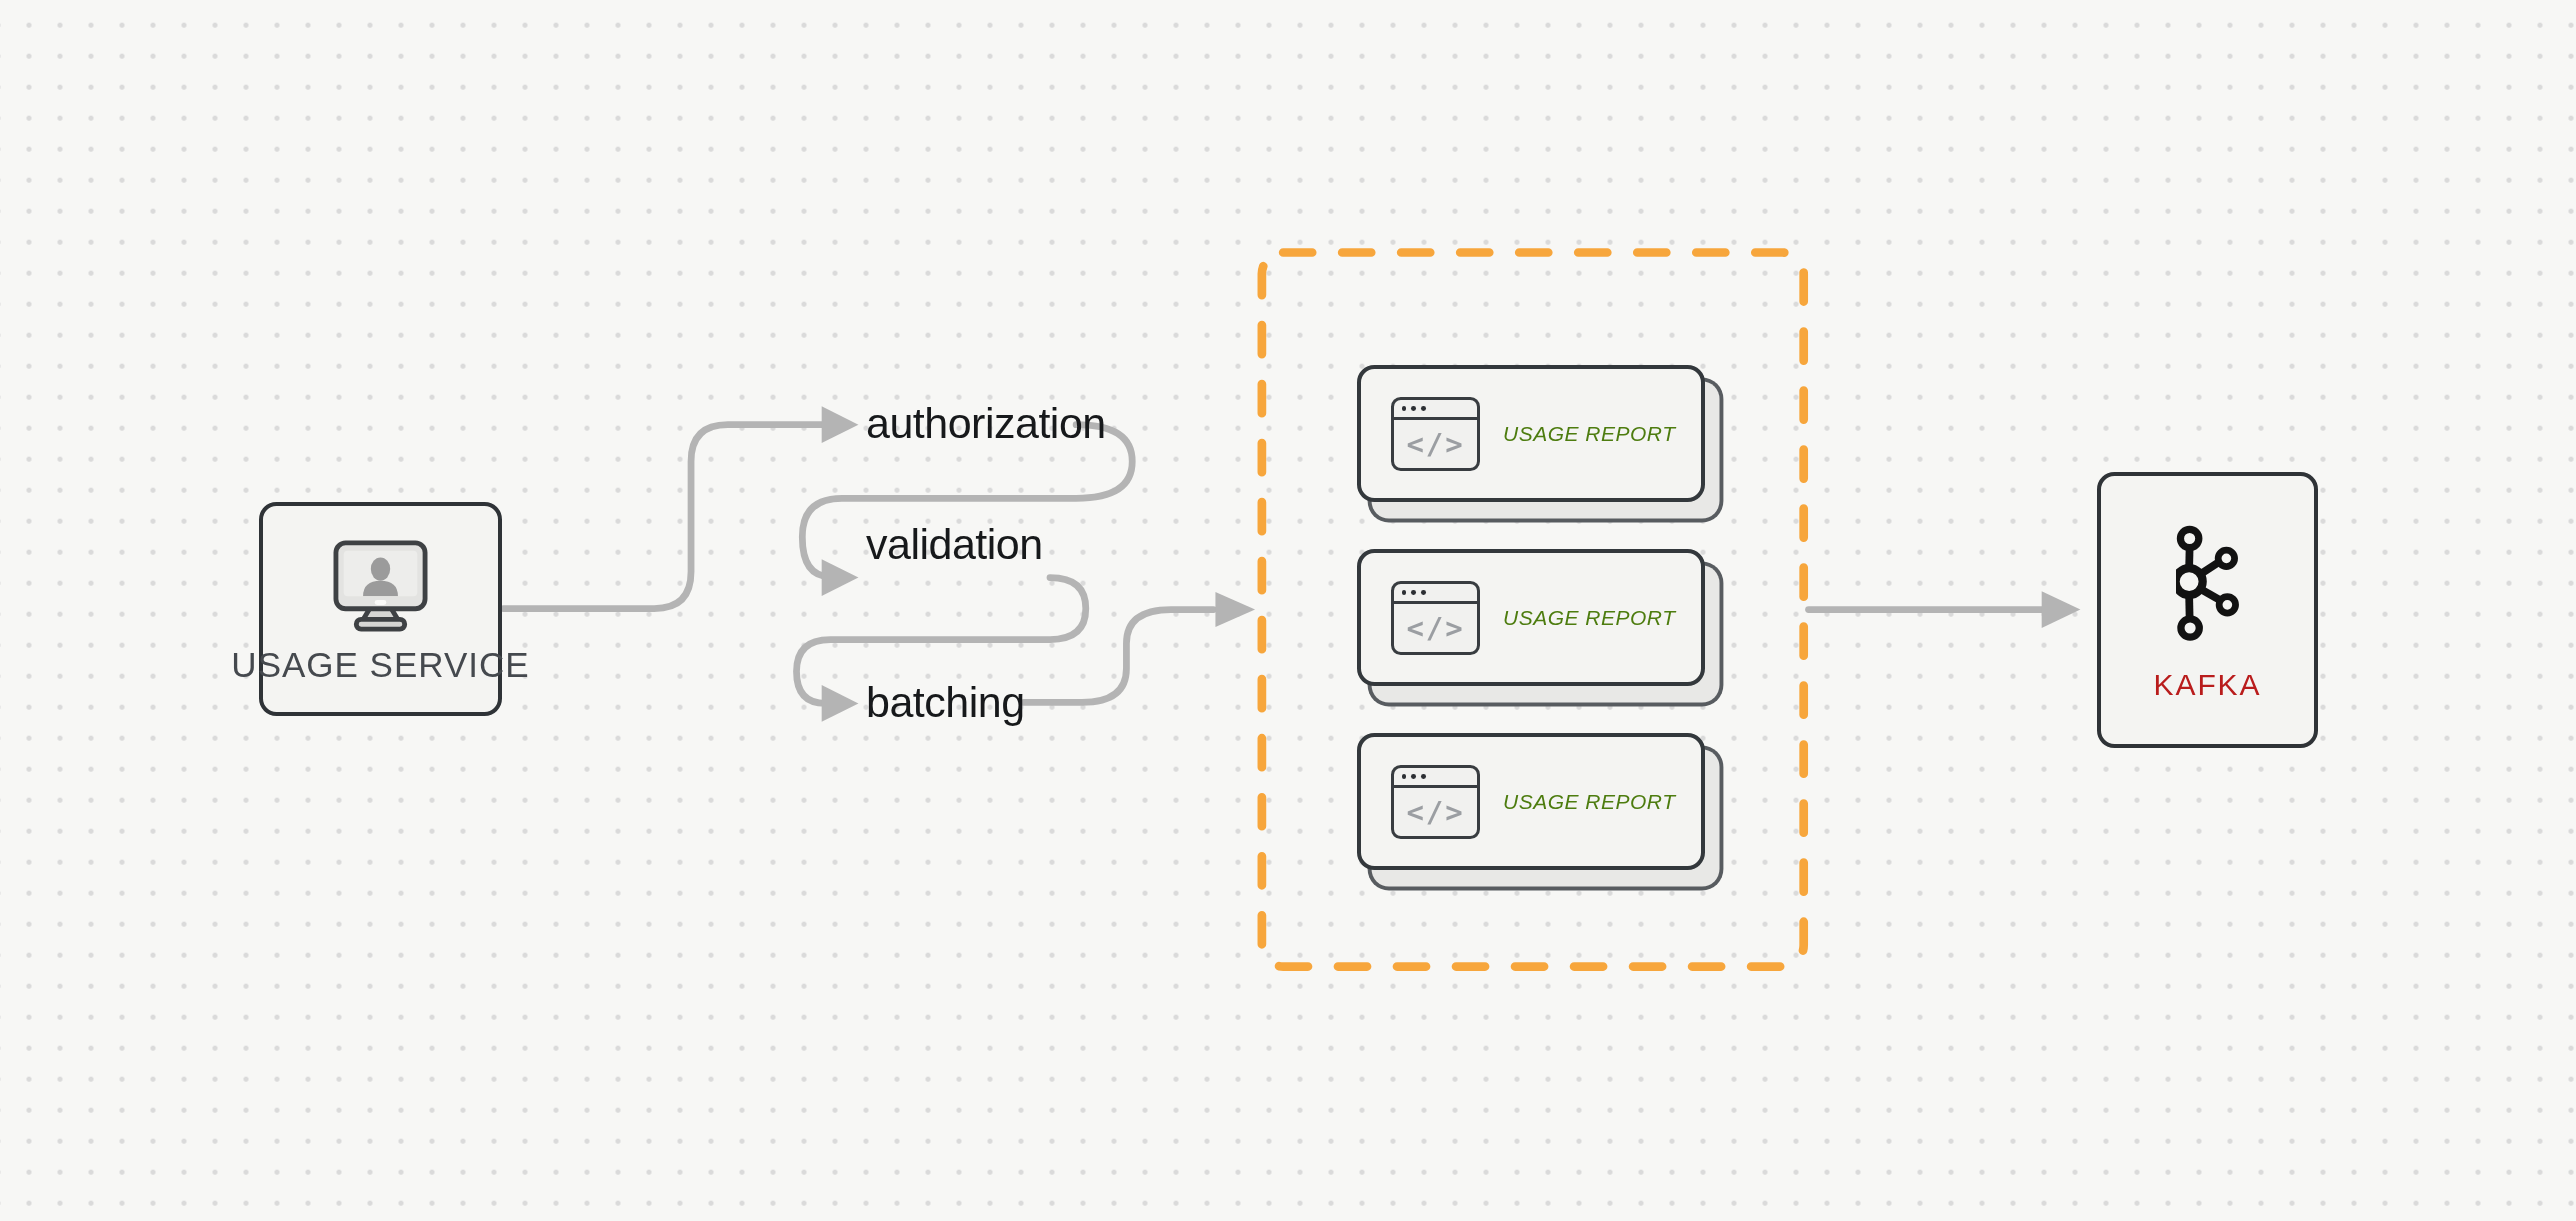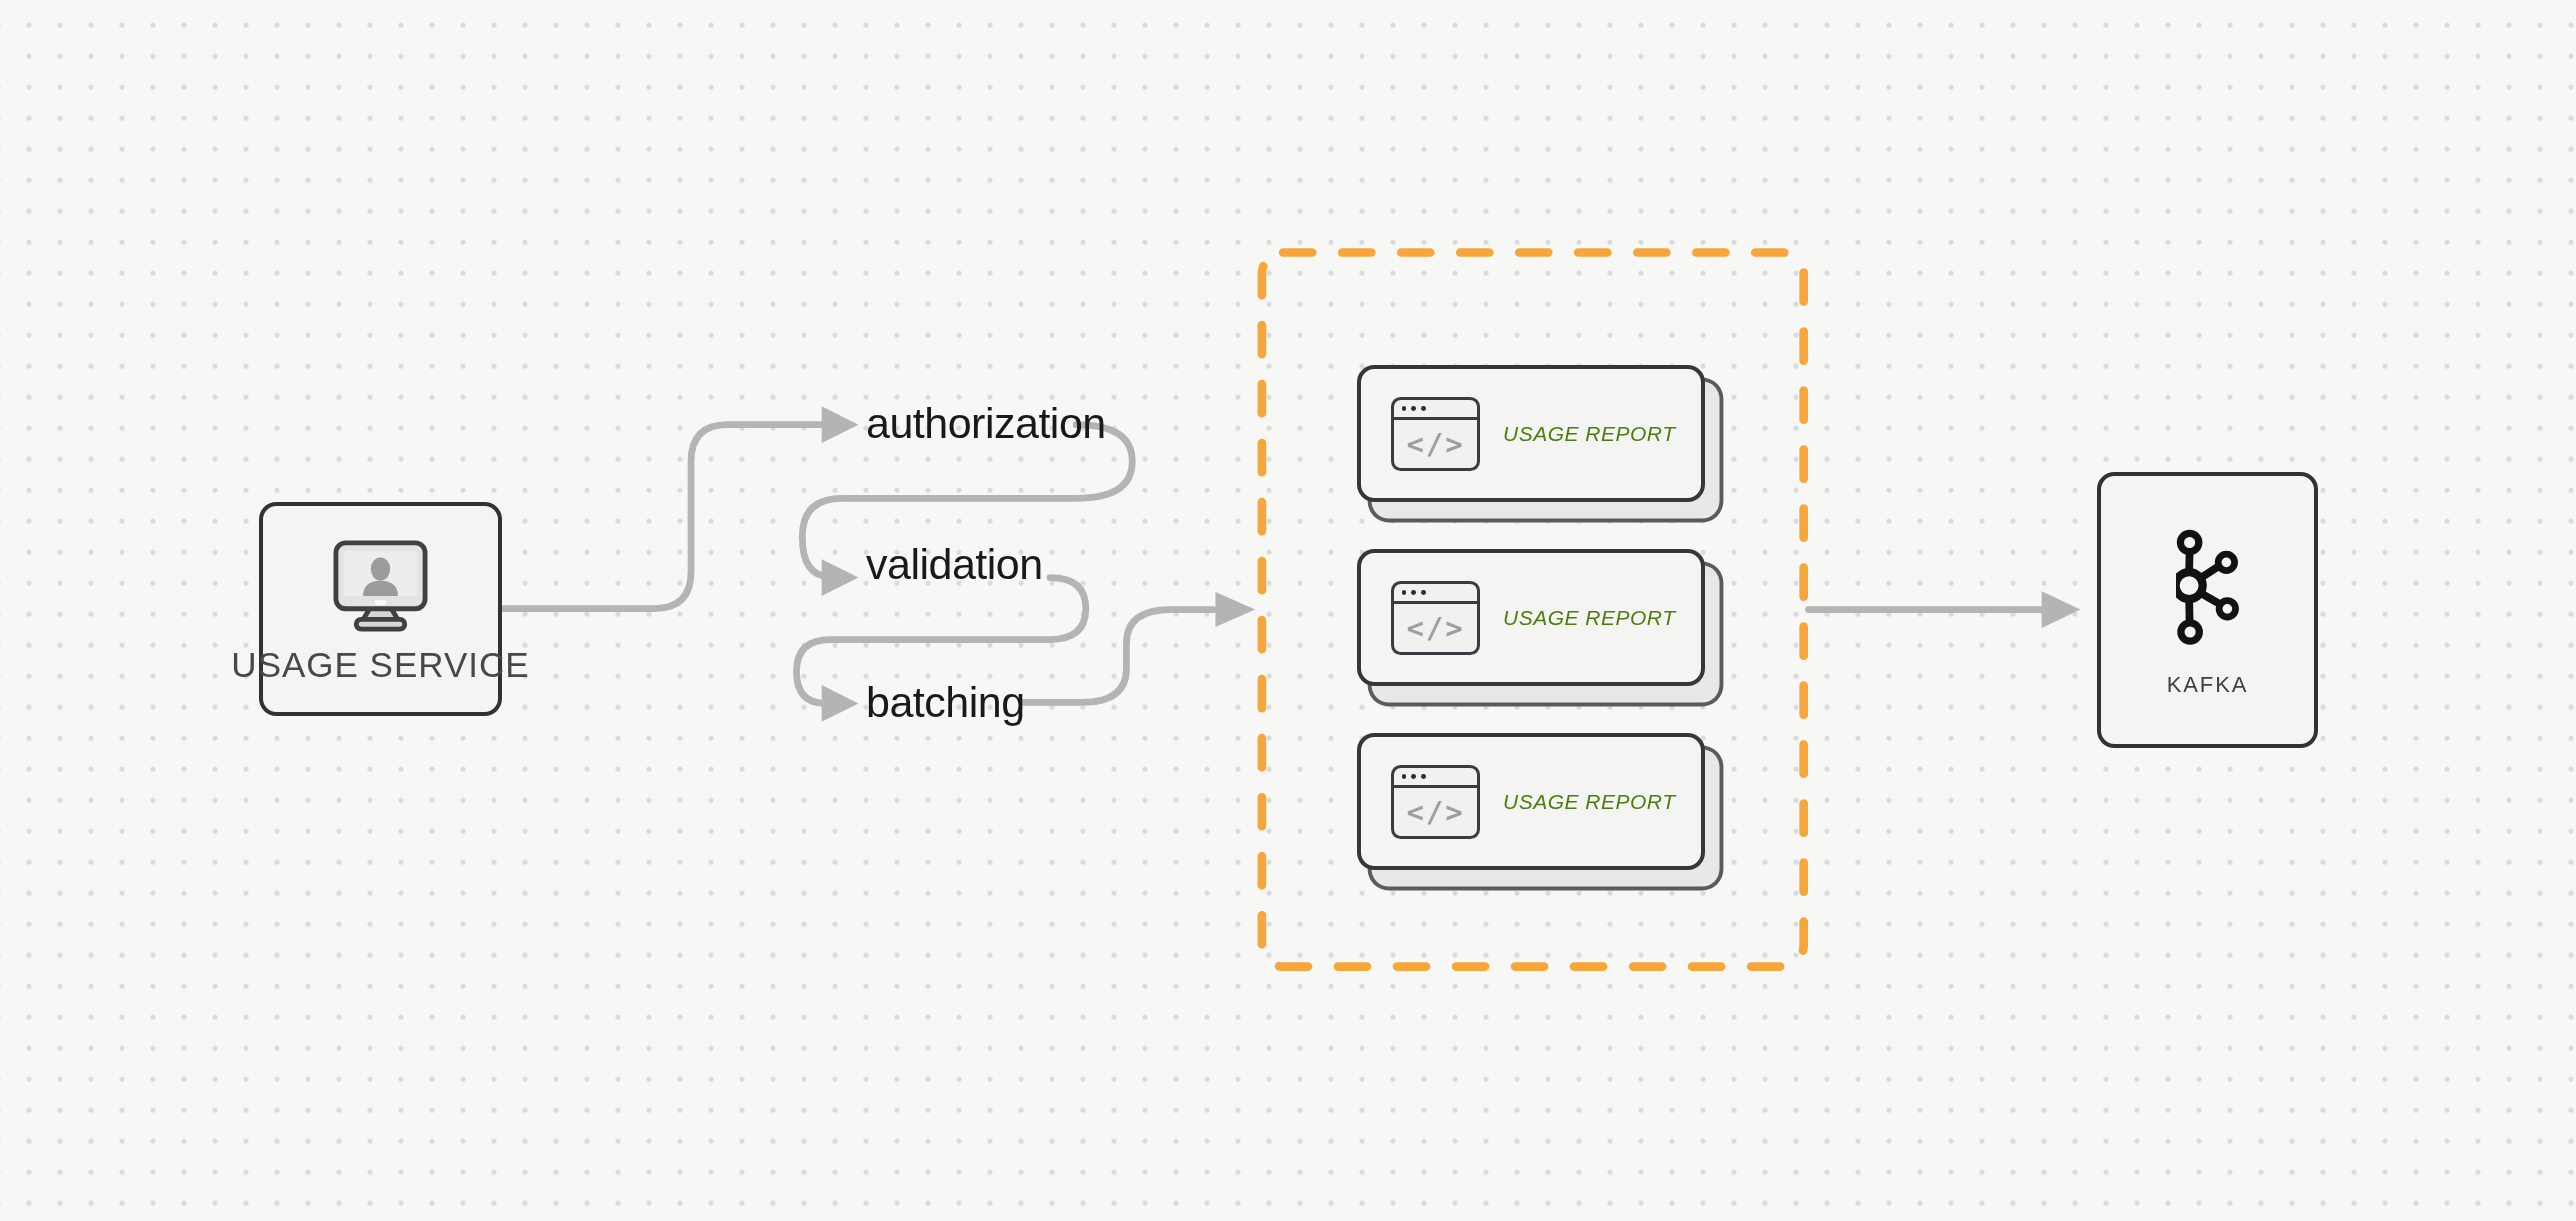--- a/index.html
+++ b/index.html
@@ -23,21 +23,21 @@
   .node{
     position:absolute;box-sizing:border-box;
     background:#f4f4f2;border:4.8px solid #2f3337;border-radius:17.4px;
     display:flex;flex-direction:column;align-items:center;justify-content:center;
   }
   .node-usage{left:259px;top:502px;width:243px;height:214px;gap:13.5px;padding-top:5.8px;}
   .node-kafka{left:2097px;top:472px;width:221px;height:276px;gap:25px;padding-top:7.7px;}
   .node-label{
     font-size:35px;color:#45494e;letter-spacing:1px;white-space:nowrap;
   }
-  .kafka-label{font-size:22px;color:#404040;letter-spacing:1.9px;}
+  .kafka-label{font-size:30px;color:#b91c1c;letter-spacing:1.9px;}
   
   .flow-label{
     position:absolute;transform:translateY(-50%);
     font-size:43px;font-weight:500;color:#17191b;white-space:nowrap;
     letter-spacing:-0.5px;
   }
   
   .group-title{
     position:absolute;left:1295px;top:316px;transform:translateY(-50%);
     font-size:50px;font-weight:500;color:#17191b;white-space:nowrap;
@@ -108,21 +108,21 @@
       <g clip-path="url(#scr)" fill="#9b9b9b">
         <ellipse cx="52" cy="31" rx="10" ry="12"></ellipse>
         <path d="M34 59 Q34 43 52 43 Q70 43 70 59 Z"></path>
       </g>
       <rect x="46" y="63" width="12" height="5" rx="2.5" fill="#fafaf8"></rect>
     </svg>
     <div class="node-label">USAGE SERVICE</div>
   </div>
 
   <div class="flow-label" style="left:866px;top:423px;">authorization</div>
-  <div class="flow-label" style="left:866px;top:564px;text-align:center;">validation</div>
+  <div class="flow-label" style="left:866px;top:544px;text-align:center;">validation</div>
   <div class="flow-label" style="left:866px;top:702px;">batching</div>
 
 
   <div class="card card-1">
     <div class="browser-icon">
       <div class="browser-bar">
         <span class="browser-dot"></span>
         <span class="browser-dot"></span>
         <span class="browser-dot"></span>
       </div>

